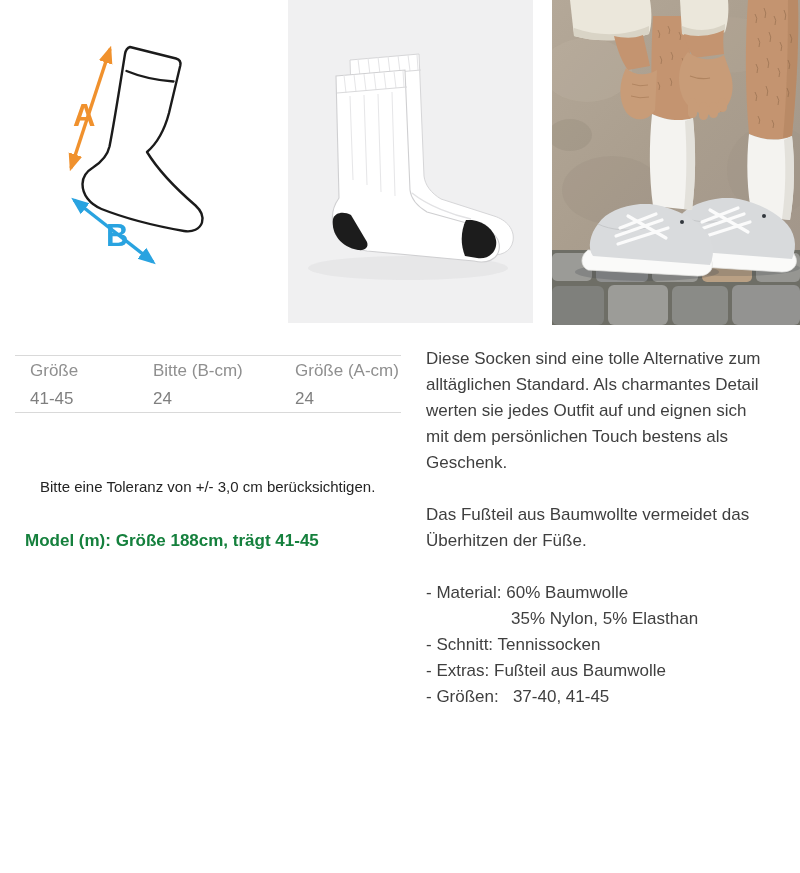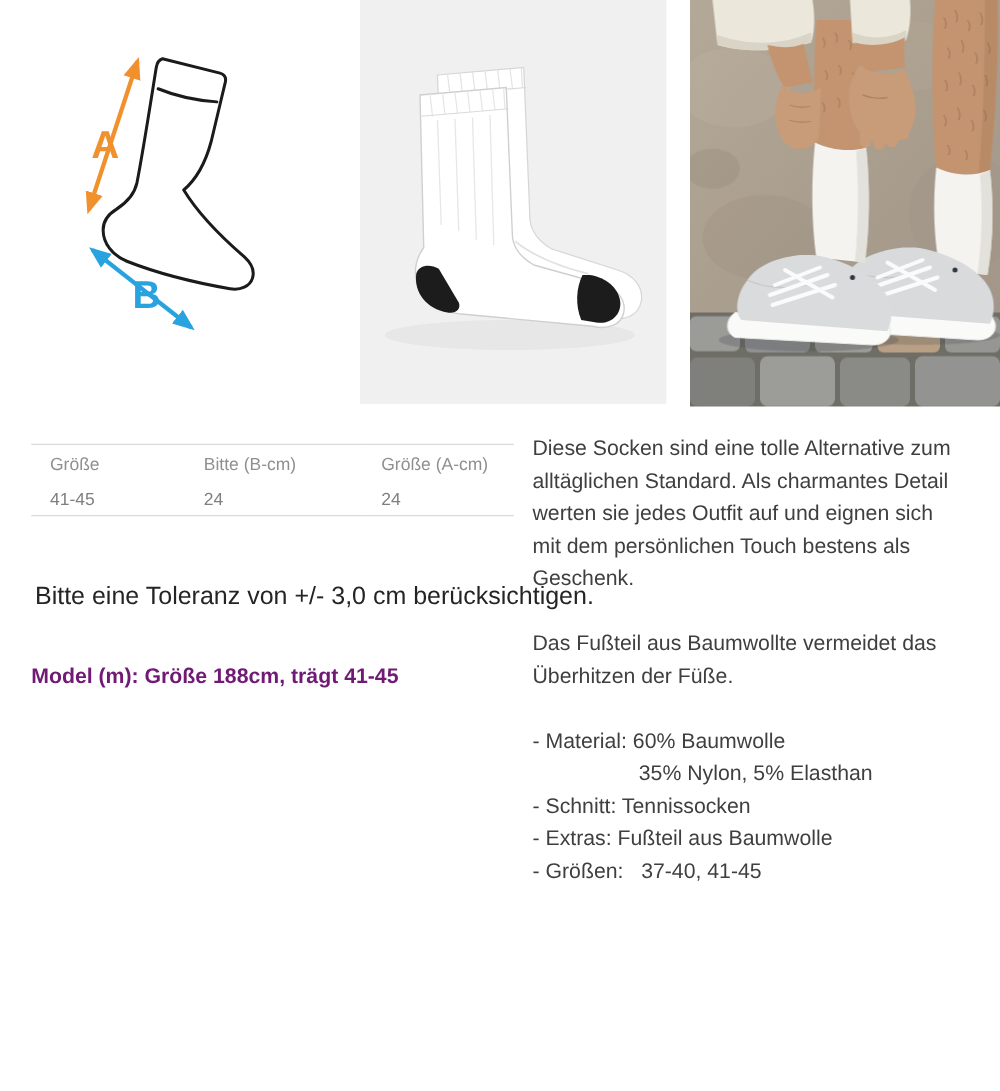--- a/index.html
+++ b/index.html
@@ -6,28 +6,28 @@
   body{width:800px;height:873px;position:relative;font-family:"Liberation Sans","DejaVu Sans",sans-serif;overflow:hidden;}
   .abs{position:absolute;}
 
   
   .diagram{left:30px;top:22px;width:250px;height:262px;}
   .product-photo{left:288px;top:0;width:245px;height:323px;background:#F0F0F1;}
   .model-photo{left:552px;top:0;width:248px;height:325px;}
   .figure svg{display:block;width:100%;height:100%;}
 
   
-  .size-table{left:25px;top:355px;width:386px;border-collapse:collapse;table-layout:fixed;font-size:14px;}
+  .size-table{left:15px;top:355px;width:386px;border-collapse:collapse;table-layout:fixed;font-size:17px;}
   .size-table th{font-weight:400;color:#8f8f8f;text-align:left;padding:0 0 0 15px;height:29px;border-top:1px solid #d9d9d9;}
   .size-table td{color:#7f7f7f;padding:0 0 0 15px;height:27px;}
   .size-table tr.striped{background:#E7E7E7;}
   .size-table tbody tr.last td{border-bottom:1px solid #d9d9d9;margin-top:30px;}
 
-  .tolerance{left:28px;top:466px;font-size:20px;color:#242424;margin:0;}
-  .model-info{left:25px;top:531px;font-size:17px;font-weight:bold;color:#701a75;margin:0;}
+  .tolerance{left:28px;top:466px;font-size:15px;color:#242424;margin:12px;}
+  .model-info{left:25px;top:531px;font-size:17px;font-weight:bold;color:#15803d;margin:0;}
 
   
   .right-col{left:426px;top:346px;width:376px;color:#3f3f3f;font-size:17px;line-height:26px;}
   .right-col .para{margin:0 0 26px 0;white-space:pre-line;}
   .right-col .specs{margin:0;white-space:pre-wrap;}
 </style>
 </head>
 <body>
 
 <div class="abs figure diagram">

